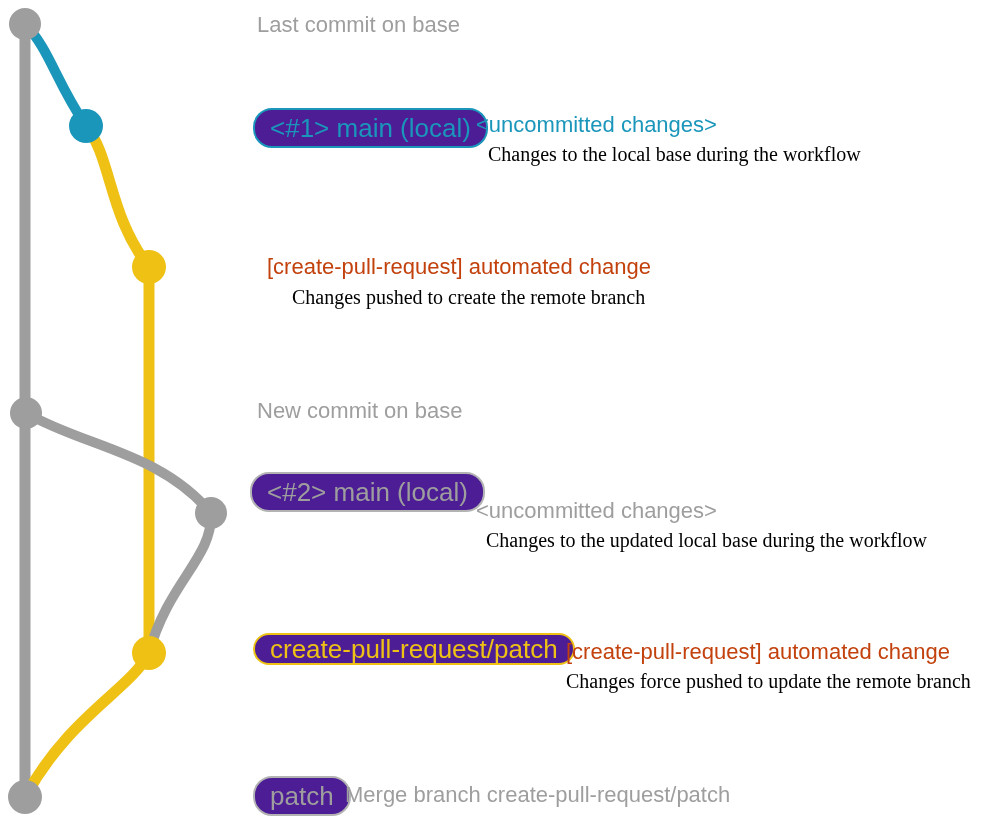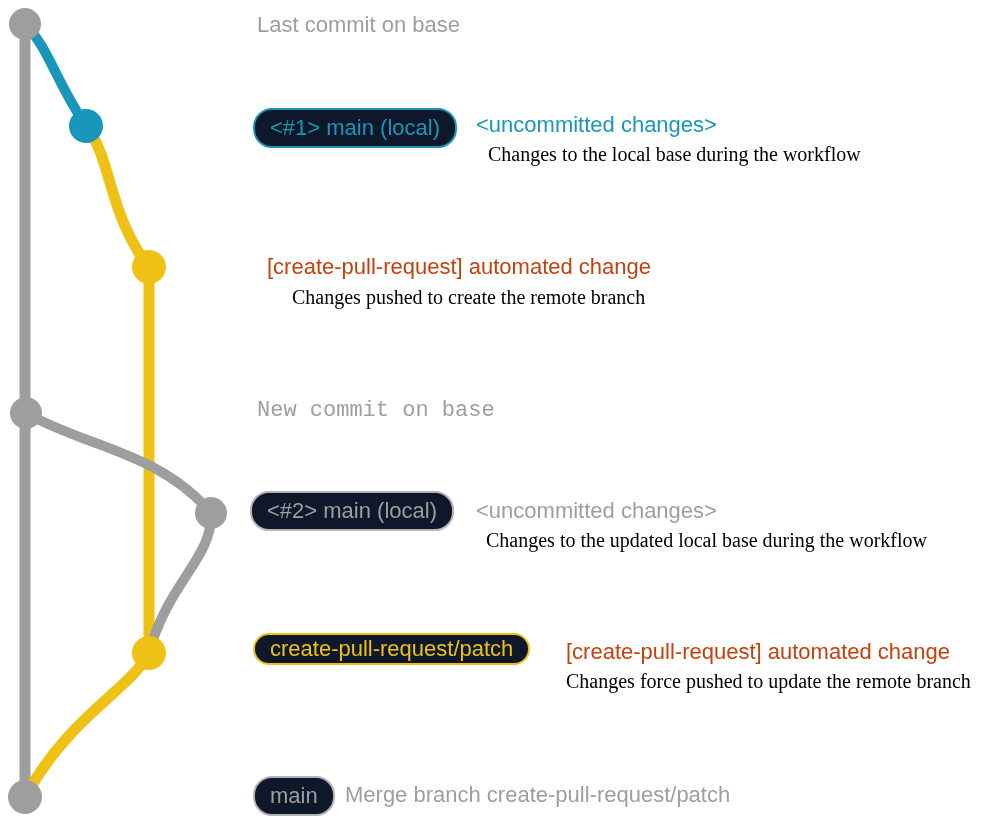--- a/index.html
+++ b/index.html
@@ -12,21 +12,21 @@
   .lbl.gray{color:#9e9e9e;}
   .lbl.blue{color:#1b96bb;}
   .lbl.yellow{color:#c2410c;margin-left:11px;}
   .desc{
     position:absolute;font-family:"Liberation Serif",serif;font-size:20px;
     line-height:22px;color:#000000;white-space:nowrap;
   }
   .badge{
     position:absolute;display:flex;align-items:center;box-sizing:border-box;
     height:40px;padding:0 15px;border:2px solid;border-radius:19px;
-    font-size:22px;white-space:nowrap;background:#0f172a;
+    font-size:26px;white-space:nowrap;background:#4c1d95;
   }
   .badge.blue{border-color:#1b96bb;color:#1b96bb;}
   .badge.gray{border-color:#b3b3b3;color:#9e9e9e;}
   .badge.yellow{border-color:#eec114;color:#eec114;}
 </style>
 </head>
 <body>
 
 <div class="canvas">
 
@@ -59,32 +59,32 @@
 
   <div class="badge blue" style="left:253px;top:108px;">
     <span>&lt;#1&gt; main (local)</span>
   </div>
   <div class="lbl blue" style="left:476px;top:113px;">&lt;uncommitted changes&gt;</div>
   <div class="desc" style="left:488px;top:143px;">Changes to the local base during the workflow</div>
 
   <div class="lbl yellow" style="left:256px;top:255px;">[create-pull-request] automated change</div>
   <div class="desc" style="left:268px;top:286px;margin-left:24px;">Changes pushed to create the remote branch</div>
 
-  <div class="lbl gray" style="left:257px;top:399px;font-family:Liberation Mono, monospace;">New commit on base</div>
+  <div class="lbl gray" style="left:257px;top:399px;">New commit on base</div>
 
-  <div class="badge gray" style="left:250px;top:491px;">
+  <div class="badge gray" style="left:250px;top:472px;">
     <span>&lt;#2&gt; main (local)</span>
   </div>
   <div class="lbl gray" style="left:476px;top:499px;">&lt;uncommitted changes&gt;</div>
   <div class="desc" style="left:486px;top:529px;text-align:right;">Changes to the updated local base during the workflow</div>
 
   <div class="badge yellow" style="left:253px;top:633px;height:32px;">
     <span>create-pull-request/patch</span>
   </div>
   <div class="lbl yellow" style="left:555px;top:640px;">[create-pull-request] automated change</div>
   <div class="desc" style="left:566px;top:670px;">Changes force pushed to update the remote branch</div>
 
   <div class="badge gray" style="left:253px;top:776px;">
-    <span>main</span>
+    <span>patch</span>
   </div>
   <div class="lbl gray" style="left:345px;top:783px;">Merge branch create-pull-request/patch</div>
 
 </div>
 
 </body></html>

